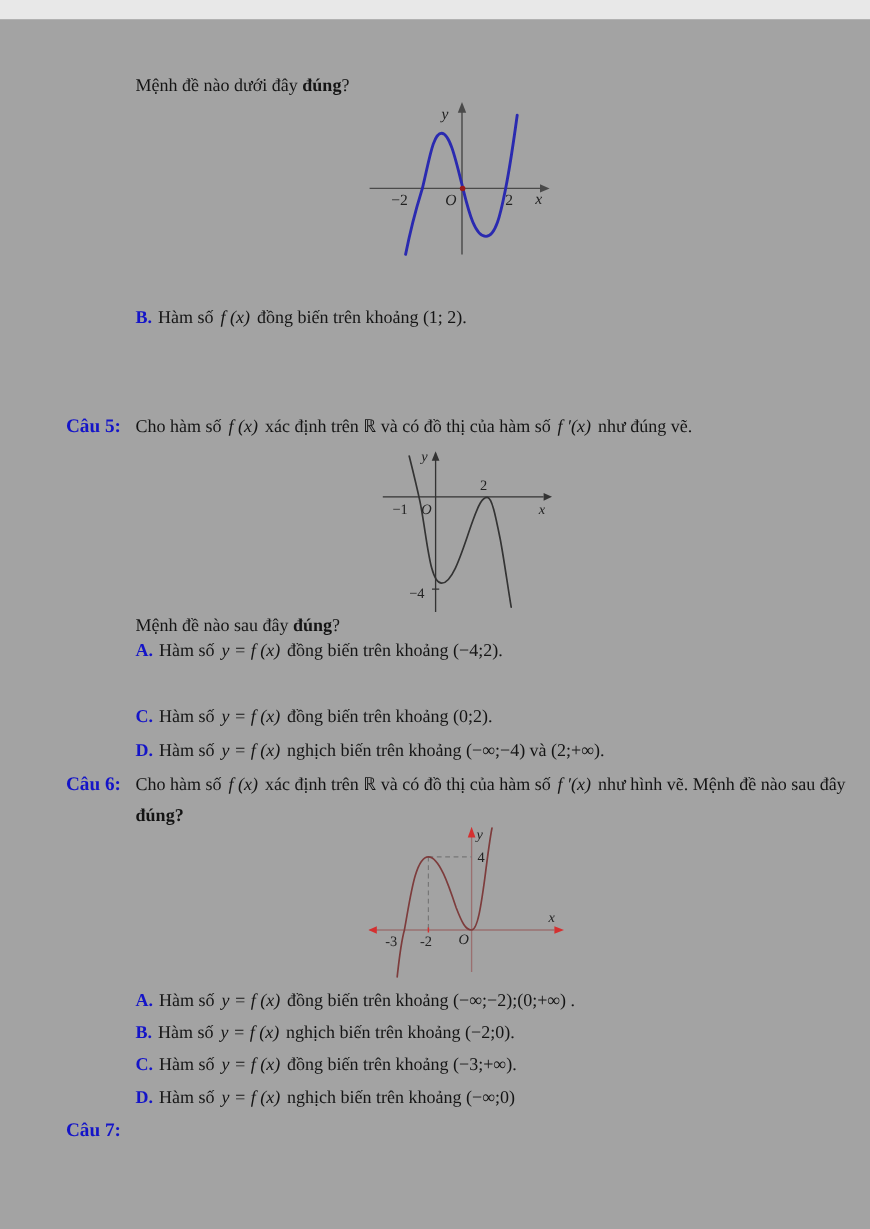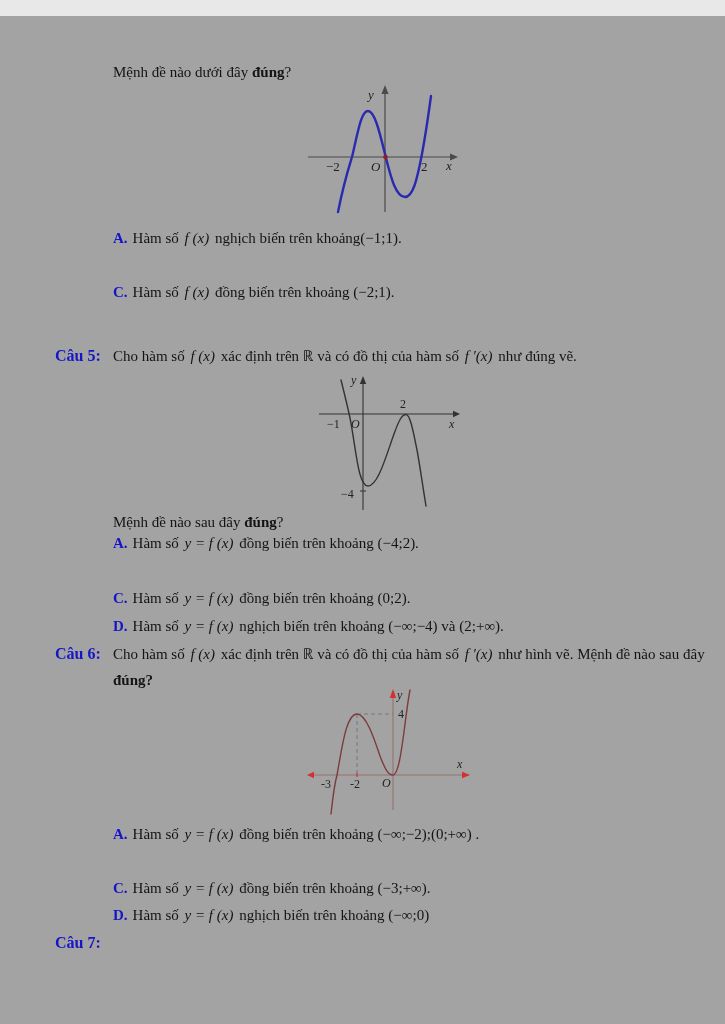--- a/index.html
+++ b/index.html
@@ -35,25 +35,22 @@
     <polygon points="83.5,12 87,3 90.5,12" fill="#4a4a4a"></polygon>
     <path d="M 40 130 C 46 100, 50 88, 54 75 C 60 50, 63 29, 70 29 C 77 29, 82 52, 88 76 C 93 96, 98 115, 107 115 C 115 115, 119 97, 123 77 C 127 57, 130 36, 133 14" fill="none" stroke="#2a2ab0" stroke-width="2.4" stroke-linecap="round"></path>
     <circle cx="87.5" cy="75" r="2.3" fill="#9b1c1c"></circle>
     <text class="it" x="70" y="17">y</text>
     <text class="it" x="148" y="88">x</text>
     <text x="28" y="89">−2</text>
     <text class="it" x="73" y="89">O</text>
     <text x="123" y="89">2</text>
   </svg>
 
-  <div class="line" style="left:113px; top:212px;">
-    <span class="opt-letter">A.</span><span>Hàm số </span><span class="m">f (x)</span><span> nghịch biến trên khoảng(−1;1).</span>
-  </div>
-  <div class="line" style="left:113px; top:266px;">
-    <span class="opt-letter">C.</span><span>Hàm số </span><span class="m">f (x)</span><span> đồng biến trên khoảng (−2;1).</span>
+  <div class="line" style="left:113px; top:239px;">
+    <span class="opt-letter">B.</span><span>Hàm số </span><span class="m">f (x)</span><span> đồng biến trên khoảng (1;  2).</span>
   </div>
 
   <div class="qlabel" style="left:55px; top:330px;">Câu 5:</div>
   <div class="line" style="left:113px; top:330px;">
     <span>Cho hàm số </span><span class="m">f (x)</span><span> xác định trên ℝ và có đồ thị của hàm số </span><span class="m">f ′(x)</span><span> như đúng vẽ.</span>
   </div>
 
   <svg class="gsvg" style="left:313px; top:356px;" width="170" height="142" viewBox="0 0 170 142">
     <line x1="6" y1="42" x2="140" y2="42" stroke="#333333" stroke-width="1.1"></line>
     <polygon points="140,38.8 147,42 140,45.2" fill="#333333"></polygon>
@@ -103,20 +100,23 @@
     <text class="it sm" x="159" y="84">x</text>
     <text class="sm" x="23" y="104">-3</text>
     <text class="sm" x="52" y="104">-2</text>
     <text class="it sm" x="84" y="103">O</text>
     <text class="sm" x="100" y="34">4</text>
   </svg>
 
   <div class="line" style="left:113px; top:808px;">
     <span class="opt-letter">A.</span><span>Hàm số </span><span class="m">y = f (x)</span><span> đồng biến trên khoảng (−∞;−2);(0;+∞) .</span>
   </div>
+  <div class="line" style="left:113px; top:835px;">
+    <span class="opt-letter">B.</span><span>Hàm số </span><span class="m">y = f (x)</span><span> nghịch biến trên khoảng (−2;0).</span>
+  </div>
   <div class="line" style="left:113px; top:862px;">
     <span class="opt-letter">C.</span><span>Hàm số </span><span class="m">y = f (x)</span><span> đồng biến trên khoảng (−3;+∞).</span>
   </div>
   <div class="line" style="left:113px; top:889px;">
     <span class="opt-letter">D.</span><span>Hàm số </span><span class="m">y = f (x)</span><span> nghịch biến trên khoảng (−∞;0)</span>
   </div>
 
   <div class="qlabel" style="left:55px; top:917px;">Câu 7:</div>
 
 </div>

